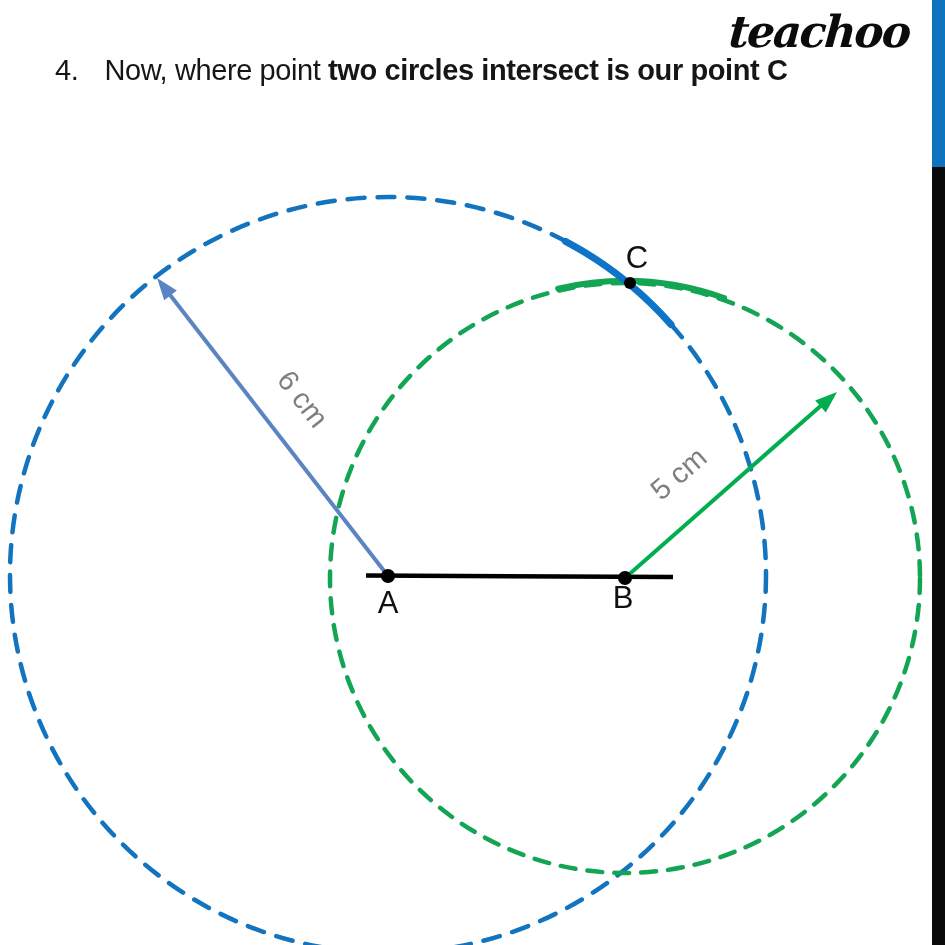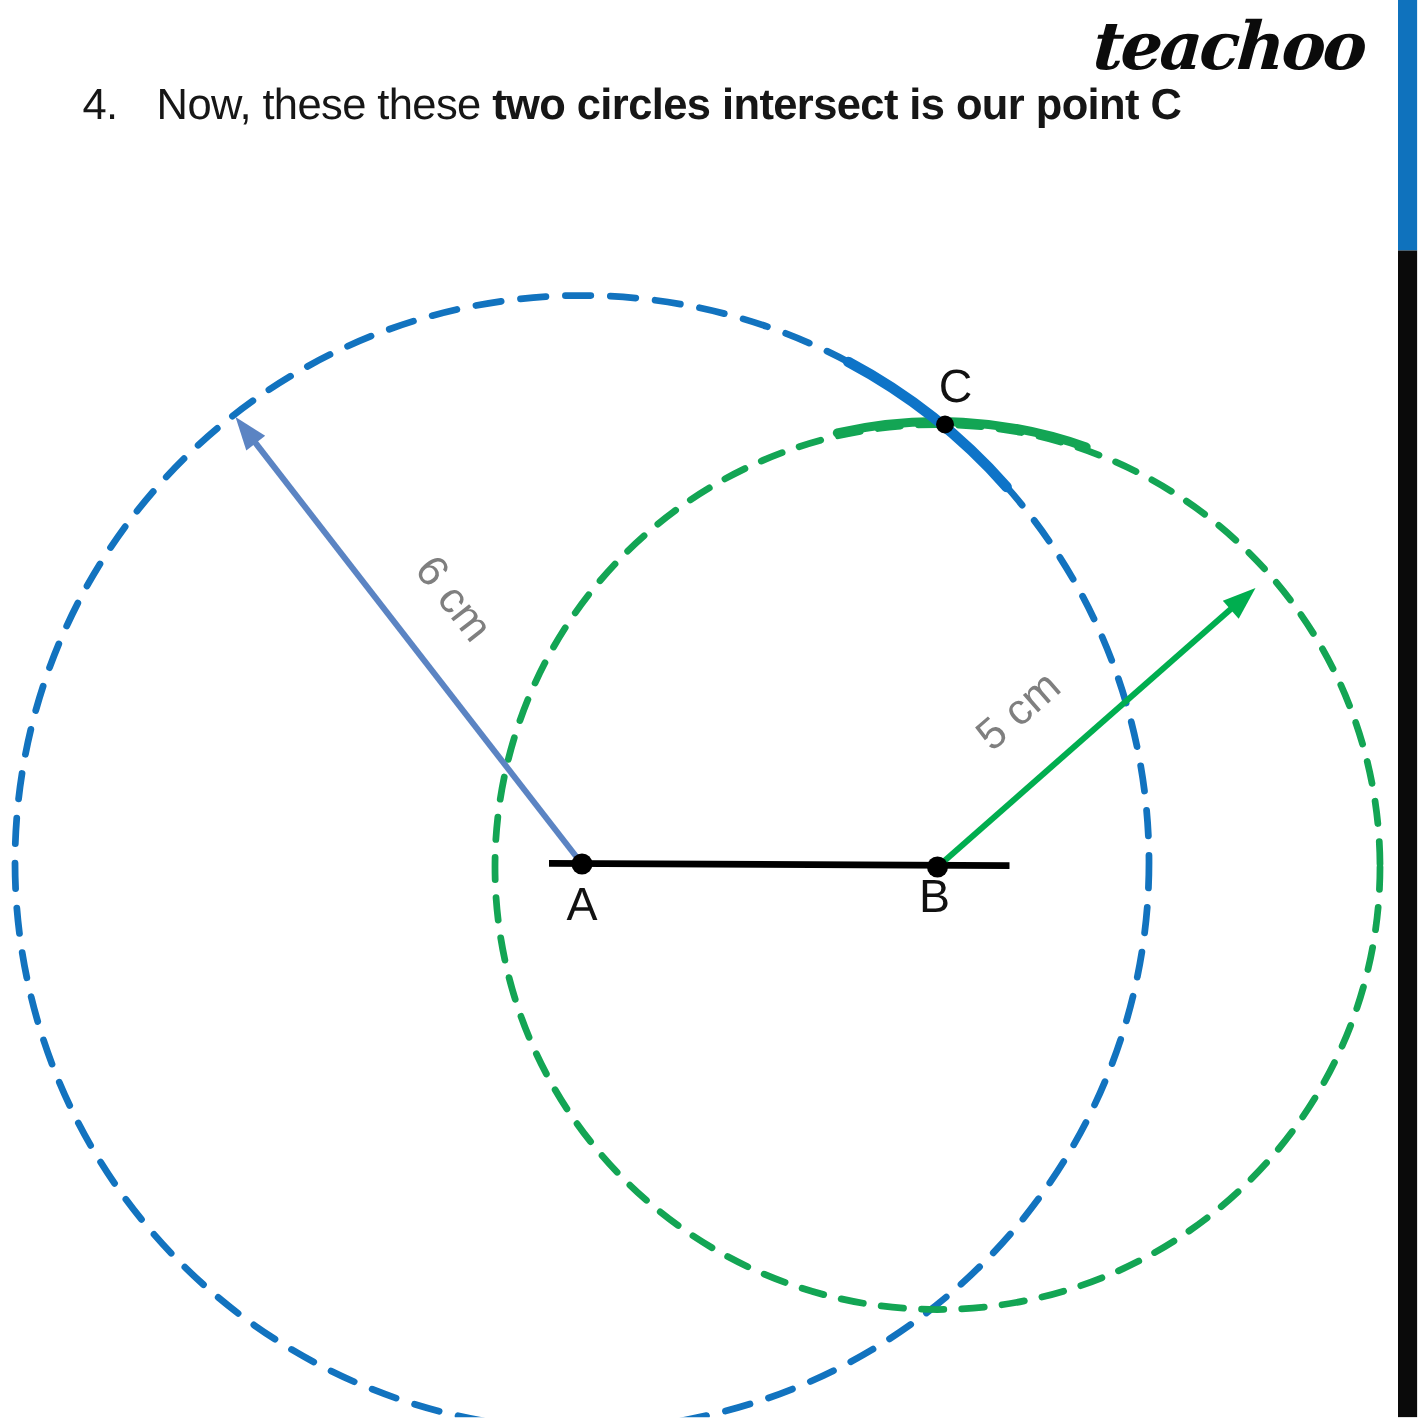--- a/index.html
+++ b/index.html
@@ -62,21 +62,21 @@
   }
 </style>
 </head>
 <body>
 
 <div class="page">
 
   <div class="logo">teachoo</div>
 
   <div class="instruction">
-    <span class="num">4.</span><span>Now, these these </span><b>two circles intersect is our point C</b>
+    <span class="num">4.</span><span>Now, where point </span><b>two circles intersect is our point C</b>
   </div>
 
   <svg class="diagram" width="945" height="945" viewBox="0 0 945 945">
 
     <rect x="932" y="0" width="13" height="167" fill="#0F72BD"></rect>
     <rect x="932" y="167" width="13" height="778" fill="#0A0A0A"></rect>
 
     <circle cx="388" cy="575" r="378" fill="none" stroke-width="4.5" stroke-dasharray="17 13" stroke-linecap="round" stroke="#1273BF"></circle>
 
     <circle cx="625" cy="578" r="295" fill="none" stroke-width="4.5" stroke-dasharray="15 12" stroke-linecap="round" stroke="#13A554"></circle>

